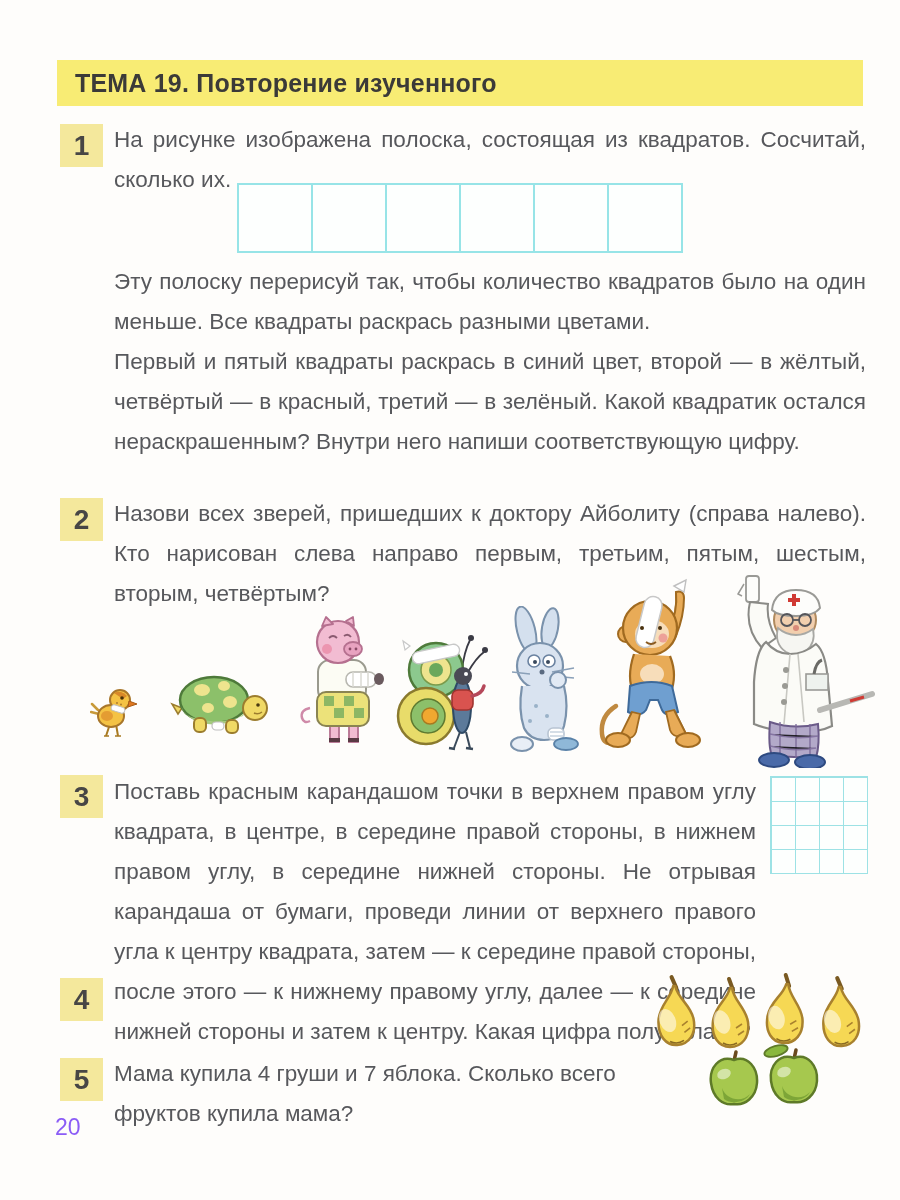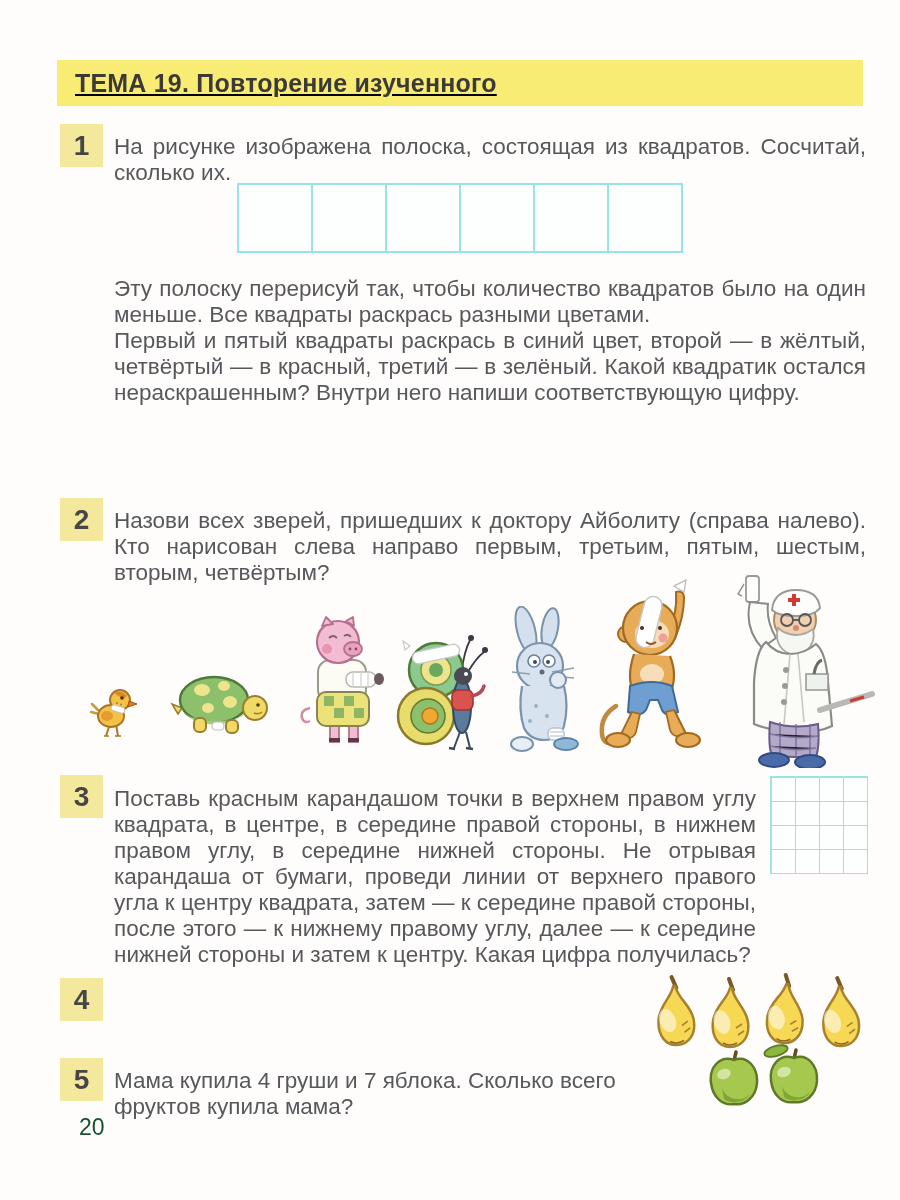--- a/index.html
+++ b/index.html
@@ -1,30 +1,30 @@
 <!DOCTYPE html>
 <html><head>
 <meta charset="utf-8">
 <style>
   html,body{margin:0;padding:0;}
   body{width:900px;height:1200px;background:#ffffff;font-family:"Liberation Sans",sans-serif;}
   .page{position:relative;width:900px;height:1200px;background:#fefdfb;overflow:hidden;}
   .abs{position:absolute;}
-  .topic-header{left:57px;top:60px;width:806px;height:46px;background:#f8ec74;display:flex;align-items:center;padding-left:18px;box-sizing:border-box;text-decoration:underline;}
+  .topic-header{left:57px;top:60px;width:806px;height:46px;background:#f8ec74;display:flex;align-items:center;padding-left:18px;box-sizing:border-box;}
   .topic-header span{font-size:25px;font-weight:bold;color:#3b3a38;letter-spacing:.2px;}
   .tasknum{width:43px;height:43px;background:#f4e89c;color:#474645;font-size:28px;font-weight:bold;display:flex;align-items:center;justify-content:center;}
-  .bodytxt{color:#57585c;font-size:22.5px;line-height:26px;text-align:justify;margin-top:14px;}
+  .bodytxt{color:#57585c;font-size:22.5px;line-height:40px;text-align:justify;}
   .bodytxt p{margin:0;}
   .strip{left:237px;top:183px;display:flex;}
   .strip .sq{width:72px;height:66px;border:2px solid #97e4e7;background:#fdfffe;margin-left:-2px;}
   .strip .sq:first-child{margin-left:0;}
   .grid4{left:770px;top:776px;width:96px;height:96px;border:1px solid #9de2e5;background:#fdfffe;
     background-image:repeating-linear-gradient(to right,#9de2e5 0 1px,transparent 1px 24px),
                      repeating-linear-gradient(to bottom,#9de2e5 0 1px,transparent 1px 24px);}
-  .pagenum{left:55px;top:1114px;font-size:23px;color:#14532d;margin-left:24px;}
+  .pagenum{left:55px;top:1114px;font-size:23px;color:#8b5cf6;}
   svg{display:block;}
 </style>
 </head>
 <body>
 
 <div class="page">
 
   <div class="abs topic-header">
     <span>ТЕМА 19. Повторение изученного</span>
   </div>

